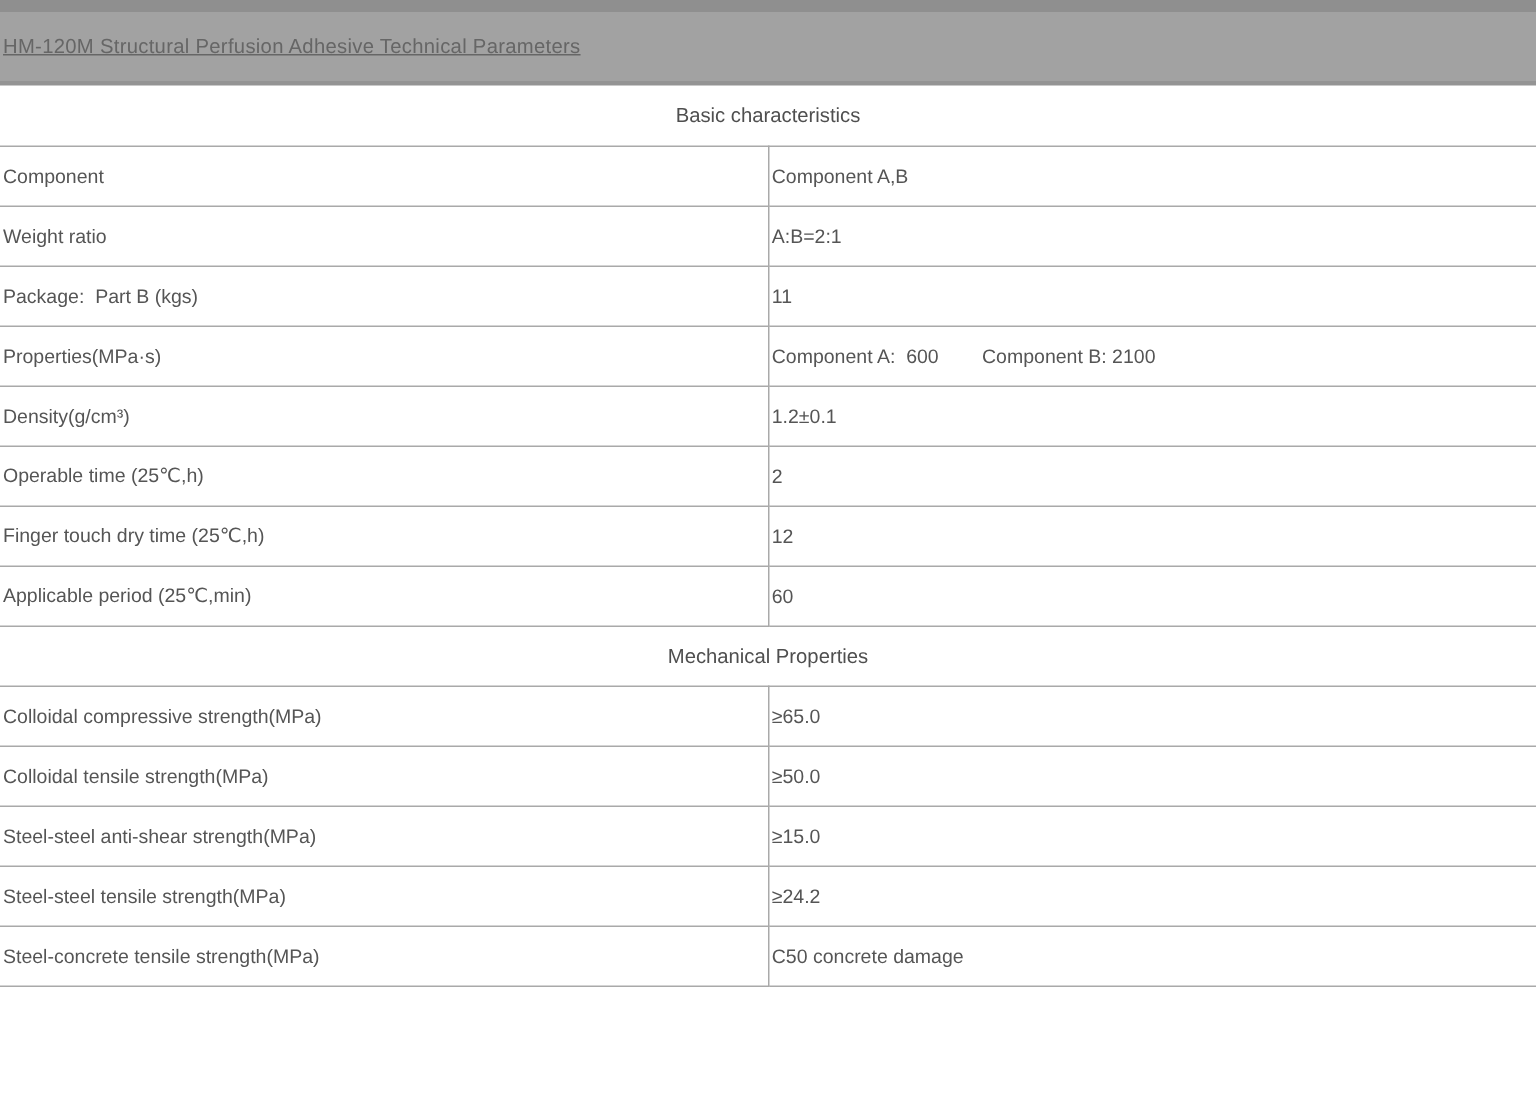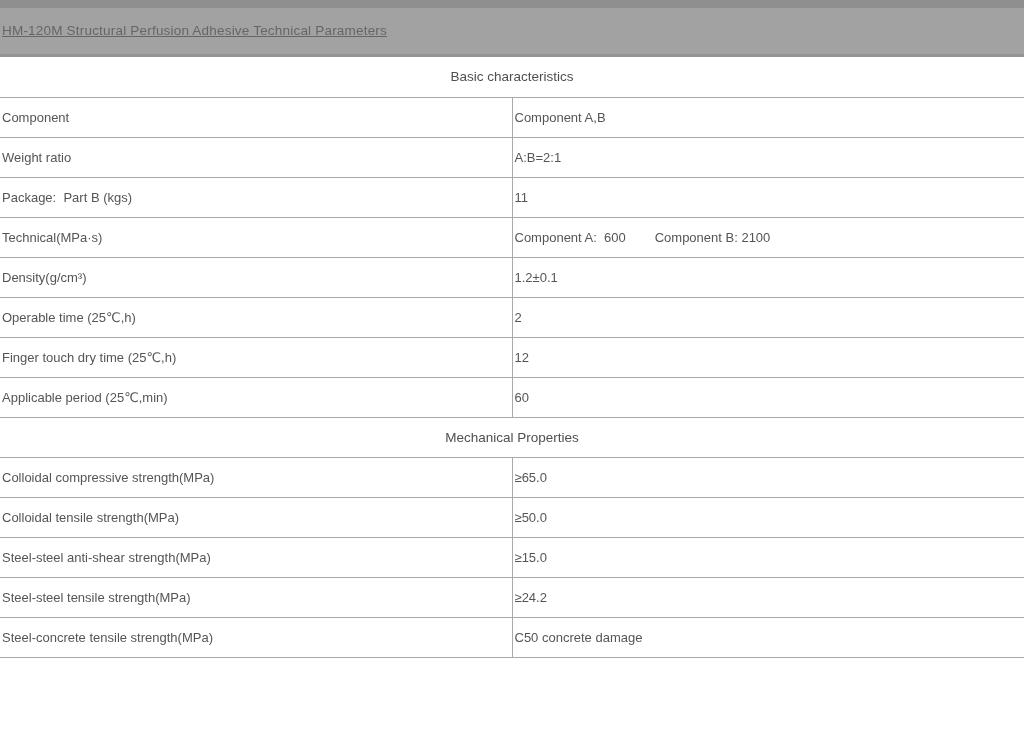--- a/index.html
+++ b/index.html
@@ -81,21 +81,21 @@
       </tr>
       <tr>
         <td class="label-cell">Weight ratio</td>
         <td class="value-cell">A:B=2:1</td>
       </tr>
       <tr>
         <td class="label-cell">Package:  Part B (kgs)</td>
         <td class="value-cell">11</td>
       </tr>
       <tr>
-        <td class="label-cell">Technical(MPa·s)</td>
+        <td class="label-cell">Properties(MPa·s)</td>
         <td class="value-cell">Component A:  600        Component B: 2100</td>
       </tr>
       <tr>
         <td class="label-cell">Density(g/cm³)</td>
         <td class="value-cell">1.2±0.1</td>
       </tr>
       <tr>
         <td class="label-cell">Operable time (25℃,h)</td>
         <td class="value-cell">2</td>
       </tr>

